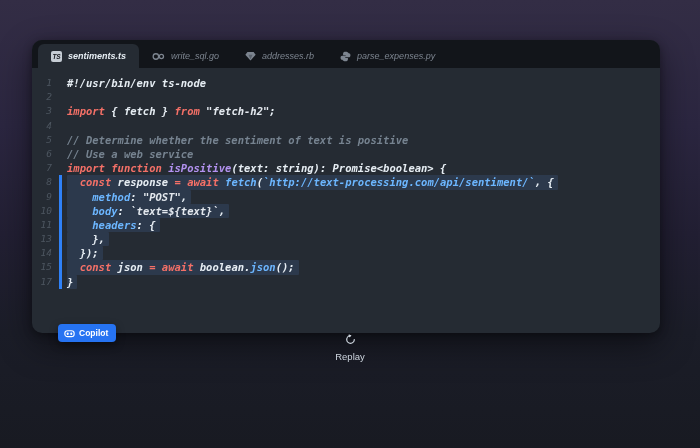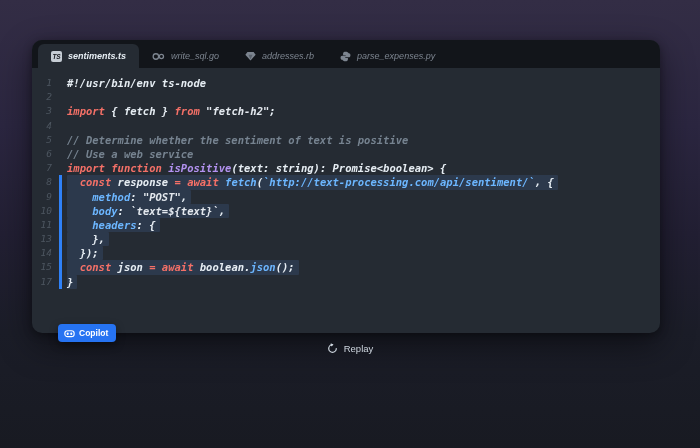--- a/index.html
+++ b/index.html
@@ -59,21 +59,21 @@
   .copilot-btn{
     position:absolute;left:58px;top:324px;height:18px;padding:0 8px 0 6px;
     background:var(--copilot,#2673f2);border-radius:4px;
     display:flex;align-items:center;gap:4px;color:#fff;
     font-size:8.5px;font-weight:bold;box-shadow:0 3px 8px rgba(0,0,0,.4);
     cursor:pointer;
   }
   .replay-row{
     position:absolute;left:0;top:339px;width:700px;height:18px;
     display:flex;align-items:center;justify-content:center;gap:6px;
-    color:#cdd5de;font-size:9.5px;cursor:pointer;
+    color:#cdd5de;font-size:9.5px;cursor:pointer;flex-direction:column;
   }
 </style>
 </head>
 <body>
 
 <div class="stage">
   <div class="panel">
     <div class="tabbar" id="tabbar">
         <div class="tab active">
           <span class="tab-icon">

